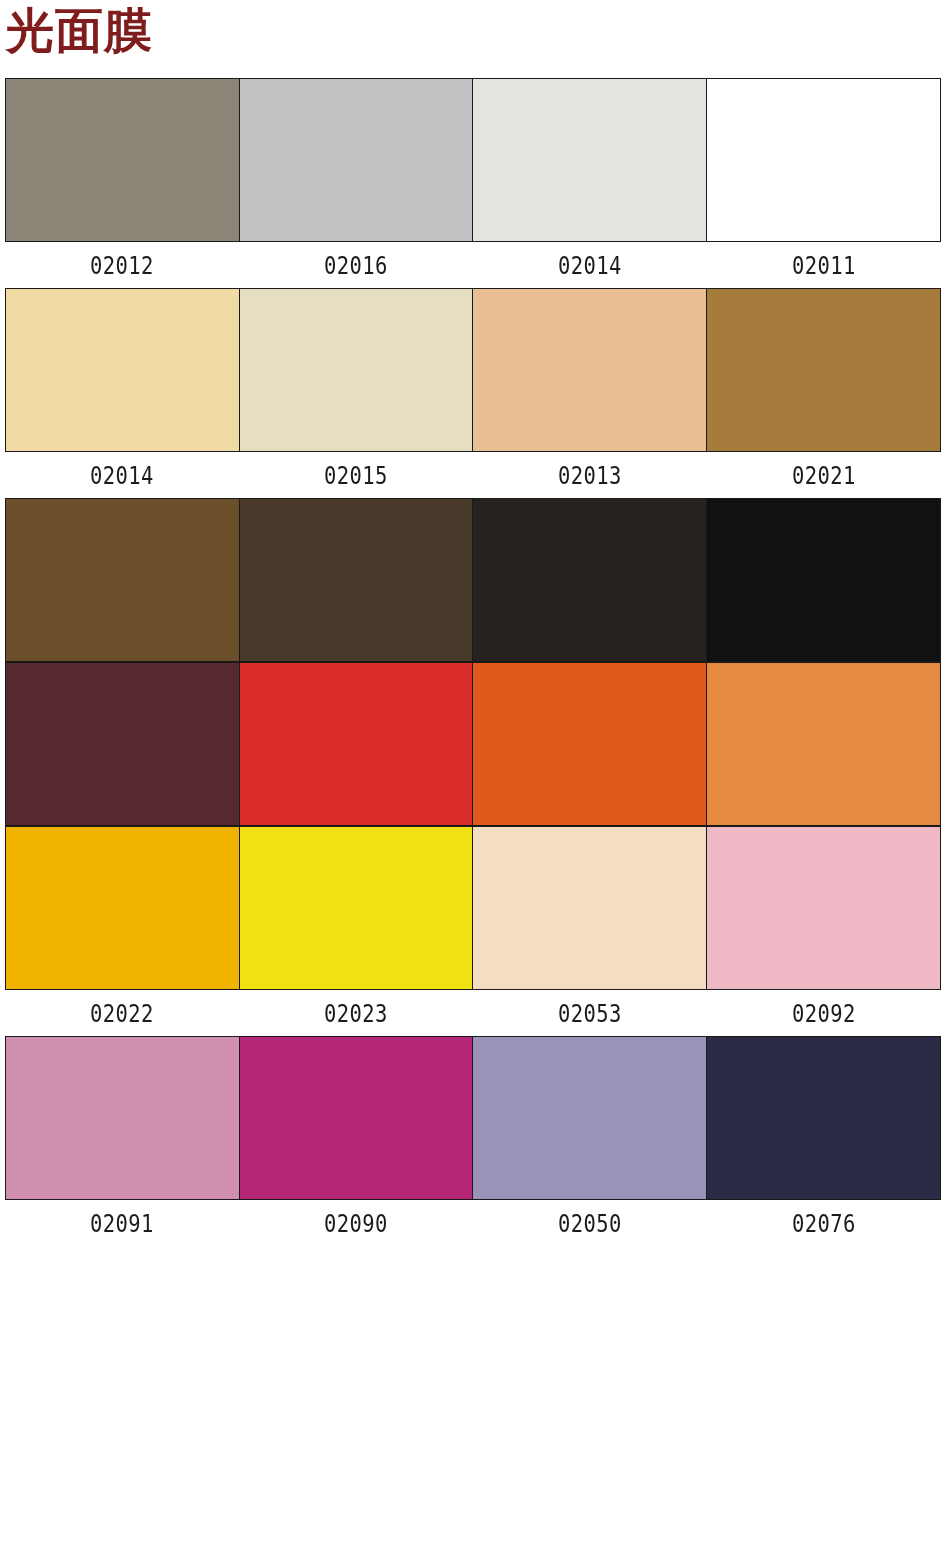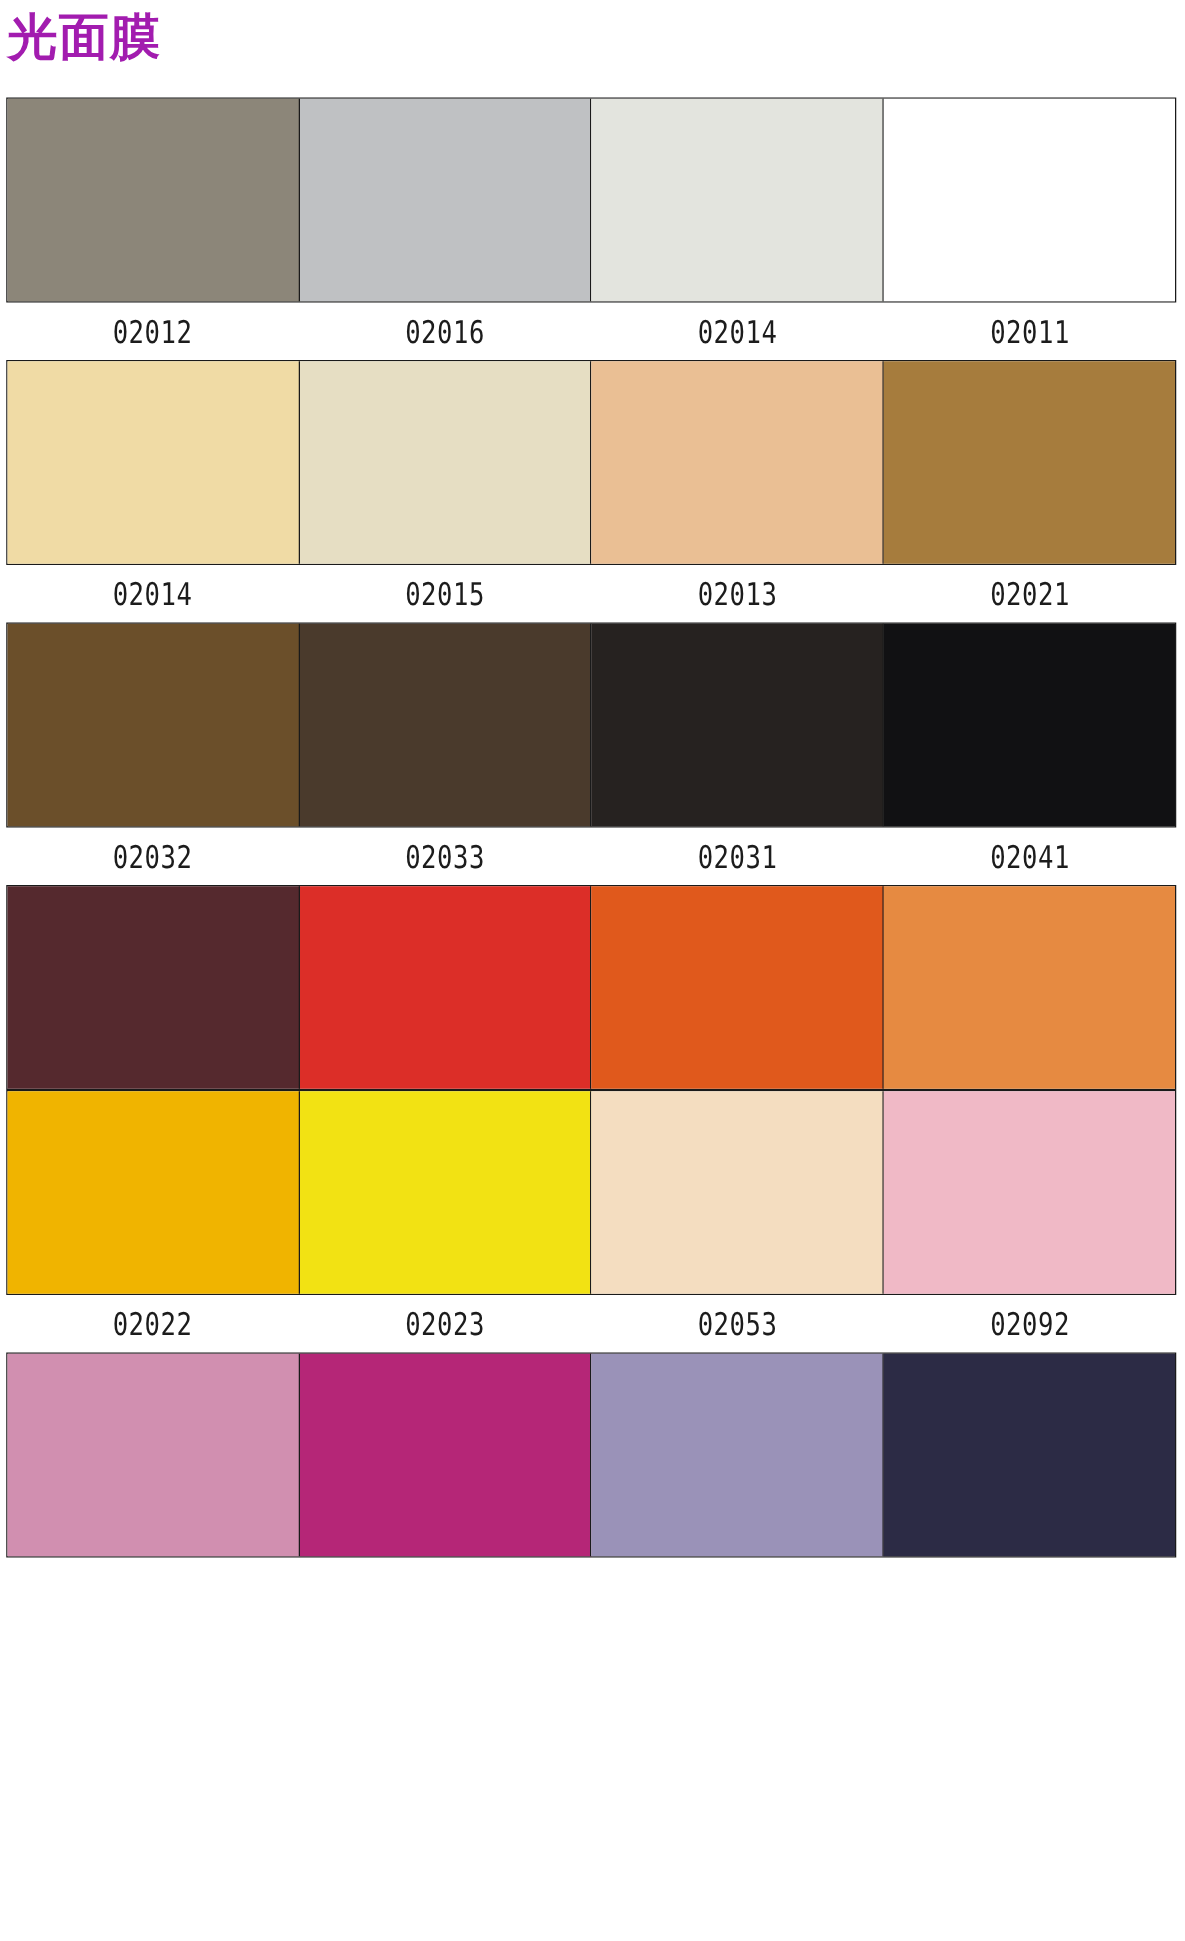--- a/index.html
+++ b/index.html
@@ -13,25 +13,25 @@
     font-family: "Liberation Sans", "DejaVu Sans", sans-serif;
     overflow: hidden;
     position: relative;
   }
 
   #page-title {
     position: absolute;
     left: 6px;
     top: 6px;
     font-family: "DejaVu Sans", sans-serif;
-    font-size: 40px;
+    font-size: 48px;
     font-weight: 700;
     line-height: 48px;
     letter-spacing: 1px;
-    color: #a21caf;
+    color: #7f1d1d;
     white-space: nowrap;
   }
 
   #swatch-grid {
     position: absolute;
     left: 5px;
     top: 78px;
     width: 936px;
   }
 
@@ -111,26 +111,20 @@
         <div class="swatch-label">02021</div>
       </div>
     </div>
     <div class="swatch-row">
       <div class="swatch-cells">
         <div class="swatch-cell" title="02032" style="background: rgb(107, 79, 42);"></div>
         <div class="swatch-cell" title="02033" style="background: rgb(74, 58, 44);"></div>
         <div class="swatch-cell" title="02031" style="background: rgb(38, 34, 32);"></div>
         <div class="swatch-cell" title="02041" style="background: rgb(17, 17, 19);"></div>
       </div>
-      <div class="label-strip">
-        <div class="swatch-label">02032</div>
-        <div class="swatch-label">02033</div>
-        <div class="swatch-label">02031</div>
-        <div class="swatch-label">02041</div>
-      </div>
     </div>
     <div class="swatch-row">
       <div class="swatch-cells">
         <div class="swatch-cell" title="02081" style="background: rgb(85, 41, 46);"></div>
         <div class="swatch-cell" title="02083" style="background: rgb(220, 46, 40);"></div>
         <div class="swatch-cell" title="02082" style="background: rgb(224, 89, 28);"></div>
         <div class="swatch-cell" title="02051" style="background: rgb(230, 138, 65);"></div>
       </div>
     </div>
     <div class="swatch-row">
@@ -147,14 +141,20 @@
         <div class="swatch-label">02092</div>
       </div>
     </div>
     <div class="swatch-row">
       <div class="swatch-cells">
         <div class="swatch-cell" title="02091" style="background: rgb(209, 143, 176);"></div>
         <div class="swatch-cell" title="02090" style="background: rgb(181, 38, 119);"></div>
         <div class="swatch-cell" title="02050" style="background: rgb(154, 146, 184);"></div>
         <div class="swatch-cell" title="02076" style="background: rgb(44, 43, 69);"></div>
       </div>
+      <div class="label-strip">
+        <div class="swatch-label">02091</div>
+        <div class="swatch-label">02090</div>
+        <div class="swatch-label">02050</div>
+        <div class="swatch-label">02076</div>
+      </div>
     </div>
   </div>
 
 </body></html>

